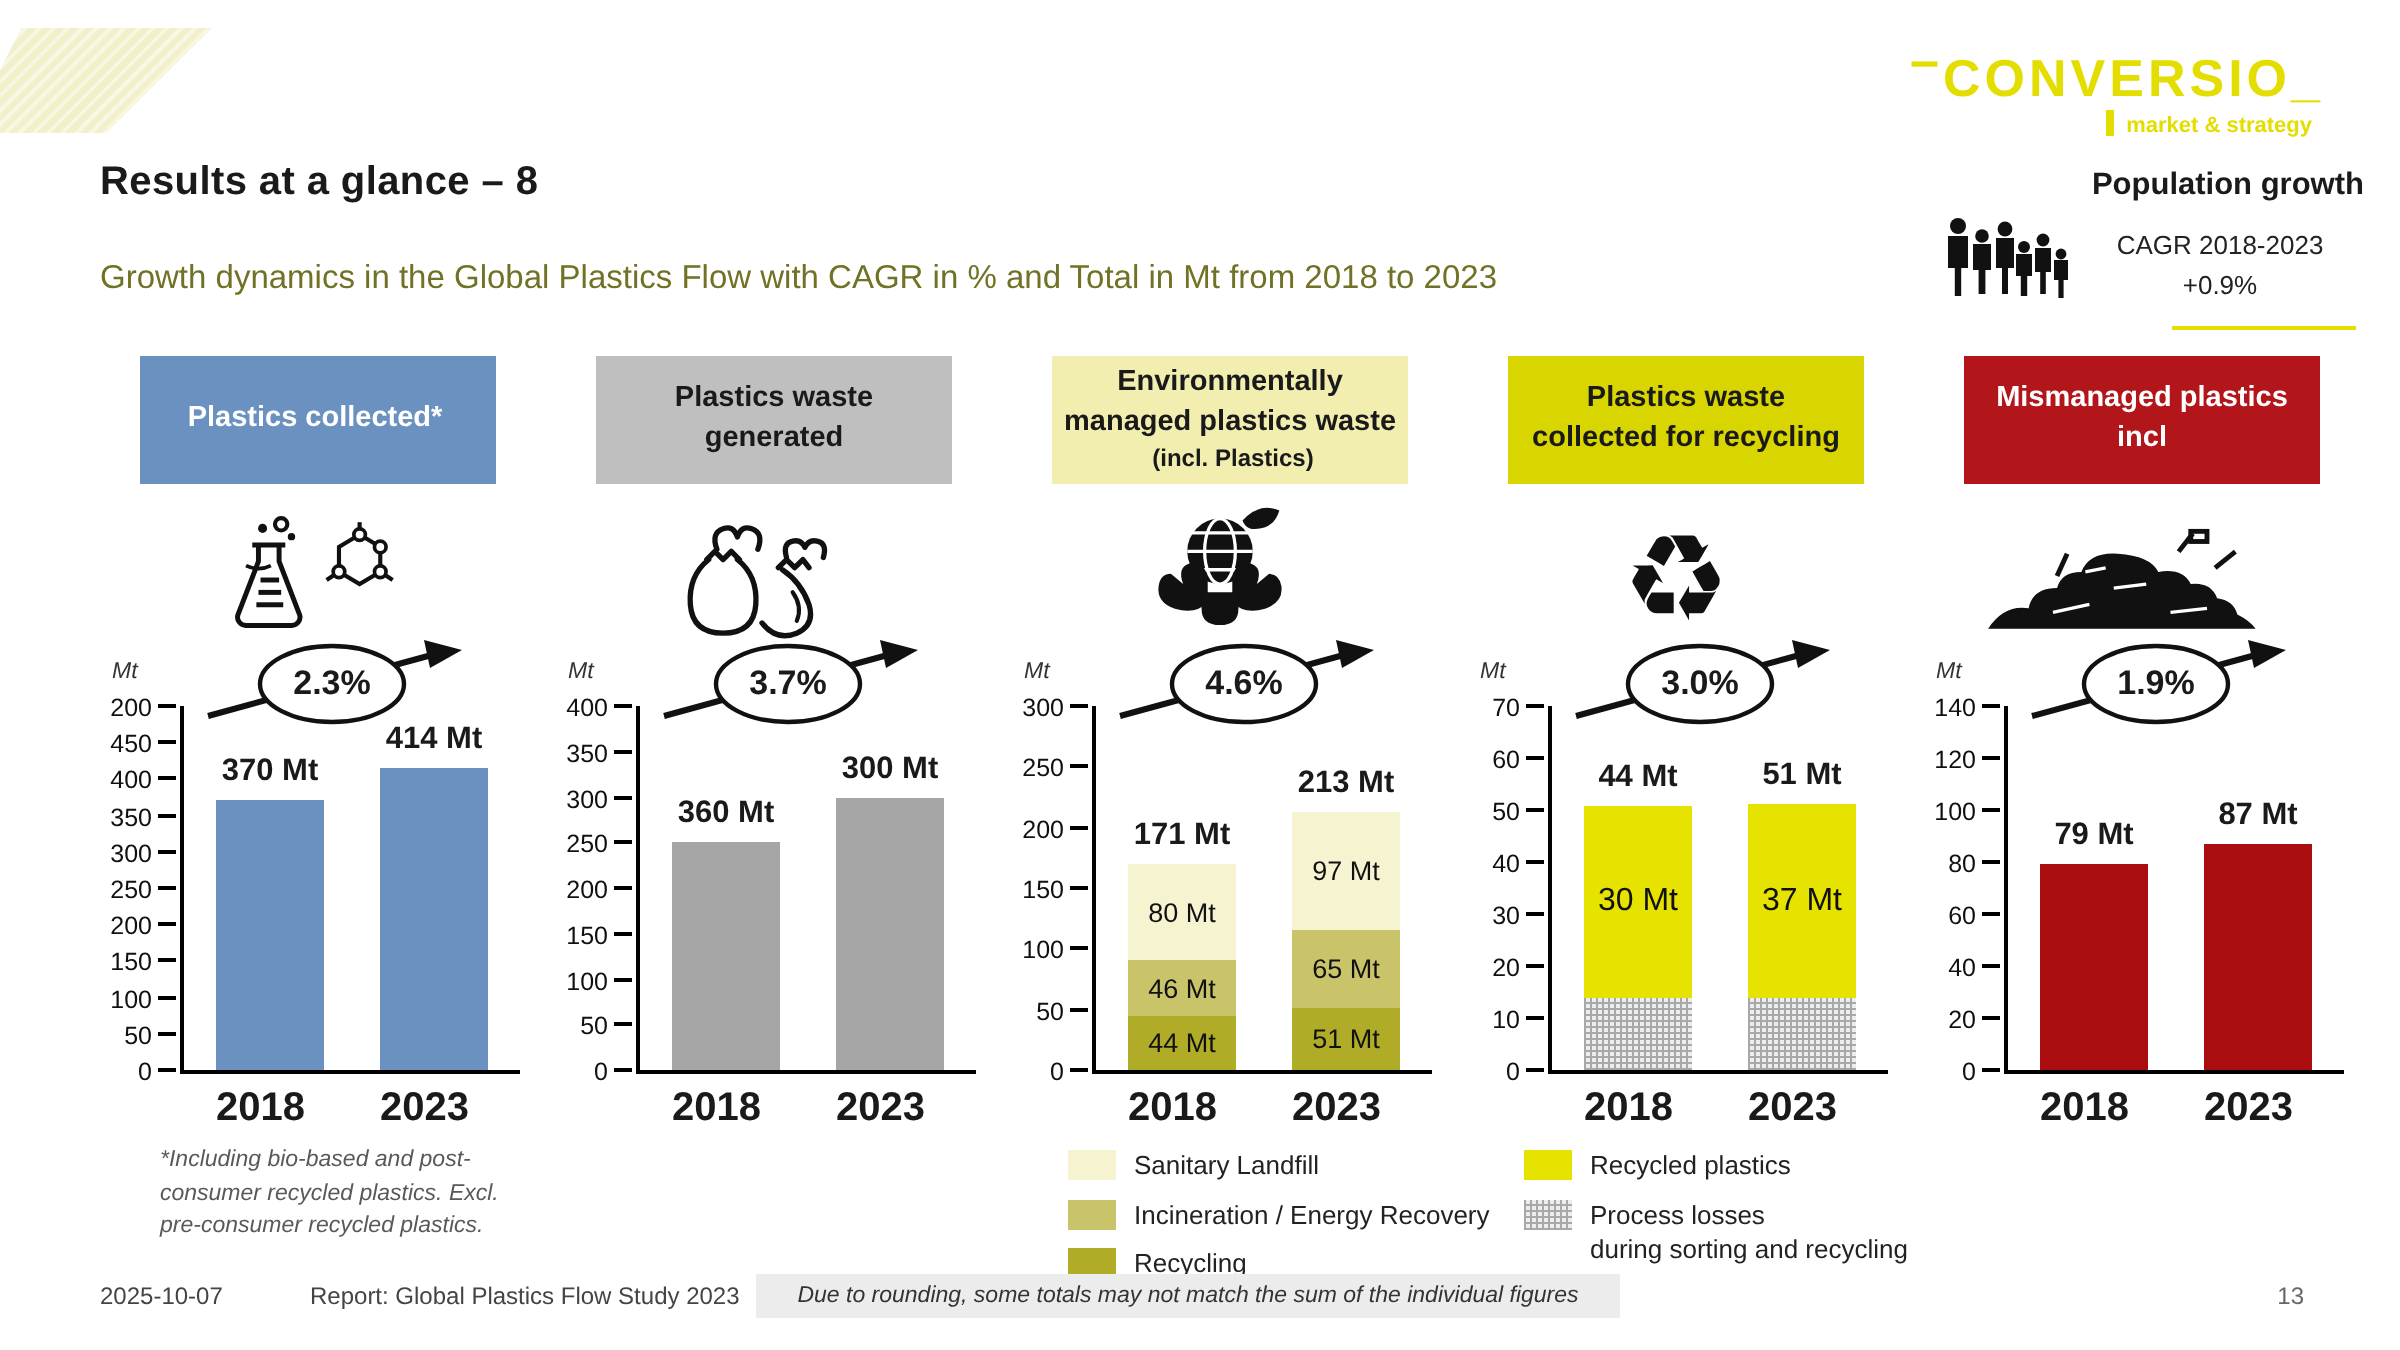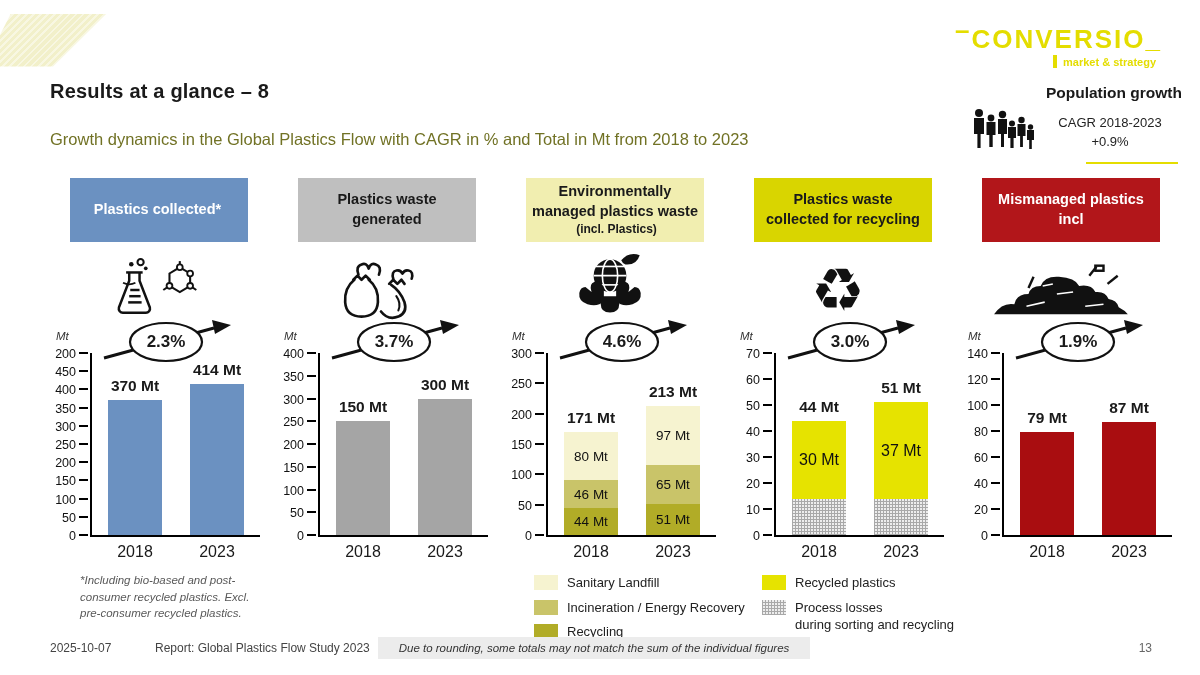--- a/index.html
+++ b/index.html
@@ -52,21 +52,21 @@
         border-left:2px solid #000;border-bottom:2px solid #000;box-sizing:content-box;}
   .bar{position:absolute;bottom:0;width:54px;display:flex;flex-direction:column-reverse;}
   .seg{width:100%;display:flex;align-items:center;justify-content:center;}
   .seg-label{font-size:13.5px;color:#111;white-space:nowrap;}
   .seg-label.big{font-size:16px;}
   .hatch{background-color:#ededed;
          background-image:repeating-linear-gradient(0deg,#a8a8a8 0 1px,transparent 1px 3px),
                           repeating-linear-gradient(90deg,#a8a8a8 0 1px,transparent 1px 3px);}
   .total-label{position:absolute;bottom:calc(100% + 5px);left:50%;transform:translateX(-50%);
                font-size:15.5px;font-weight:bold;white-space:nowrap;}
-  .xlabel{position:absolute;top:190px;width:54px;text-align:center;font-size:16px;font-weight:normal;}
+  .xlabel{position:absolute;top:190px;width:54px;font-size:20px;font-weight:bold;}
 
   
   .footnote{position:absolute;left:80px;top:572px;width:180px;
             font-size:11.5px;font-style:italic;color:#595959;line-height:1.45;}
   .legend{position:absolute;font-size:13px;color:#222;}
   .lrow{display:flex;align-items:flex-start;margin-bottom:7px;}
   .swatch{width:24px;height:15px;margin-right:9px;flex:0 0 auto;margin-top:1px;}
   .llabel{line-height:1.35;}
 
   
@@ -254,21 +254,21 @@
         <div class="ytick-mark" style="bottom:112.75px"></div>
         <div class="ytick-label" style="bottom:128.5px">300</div>
         <div class="ytick-mark" style="bottom:135.5px"></div>
         <div class="ytick-label" style="bottom:151.25px">350</div>
         <div class="ytick-mark" style="bottom:158.25px"></div>
         <div class="ytick-label" style="bottom:174px">400</div>
         <div class="ytick-mark" style="bottom:181px"></div>
       </div>
       <div class="plot">
         <div class="bar" style="left:16px">
-          <div class="total-label">150 Mt</div>
+          <div class="total-label">360 Mt</div>
           <div class="seg" style="background:#a5a5a5;height:113.75px"></div>
         </div>
         <div class="bar" style="left:98px">
           <div class="total-label">300 Mt</div>
           <div class="seg" style="background:#a5a5a5;height:136.5px"></div>
         </div>
       </div>
       <div class="xlabel" style="left:68px">2018</div>
       <div class="xlabel" style="left:150px">2023</div>
     </div>
@@ -386,21 +386,21 @@
         <div class="ytick-mark" style="bottom:129px"></div>
         <div class="ytick-label" style="bottom:148px">60</div>
         <div class="ytick-mark" style="bottom:155px"></div>
         <div class="ytick-label" style="bottom:174px">70</div>
         <div class="ytick-mark" style="bottom:181px"></div>
       </div>
       <div class="plot">
         <div class="bar" style="left:16px">
           <div class="total-label">44 Mt</div>
           <div class="seg hatch" style="height:36.4px"></div>
-          <div class="seg" style="background:#e6e300;height:78px">
+          <div class="seg" style="background:#e6e300;height:96px">
             <span class="seg-label big">30 Mt</span>
           </div>
         </div>
         <div class="bar" style="left:98px">
           <div class="total-label">51 Mt</div>
           <div class="seg hatch" style="height:36.4px"></div>
           <div class="seg" style="background:#e6e300;height:96.2px">
             <span class="seg-label big">37 Mt</span>
           </div>
         </div>

